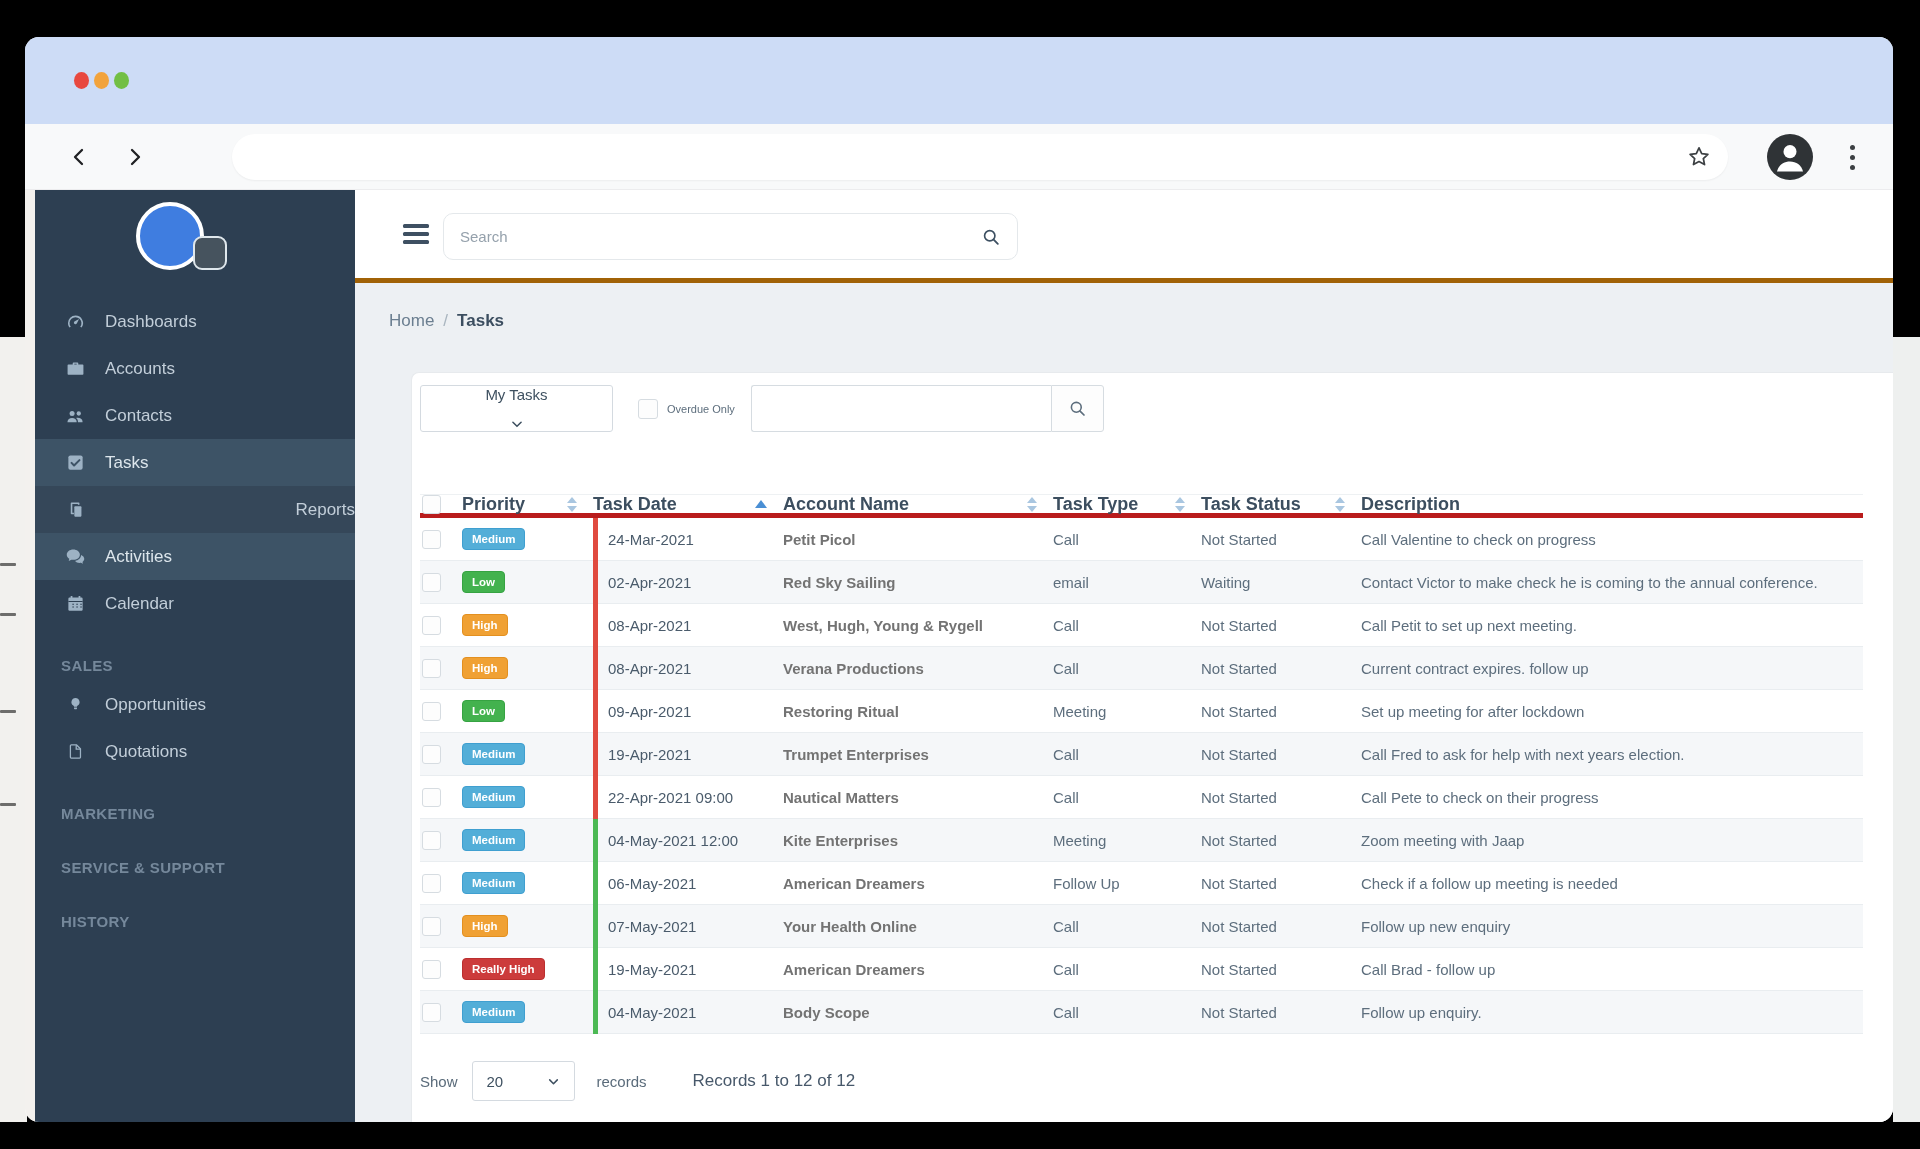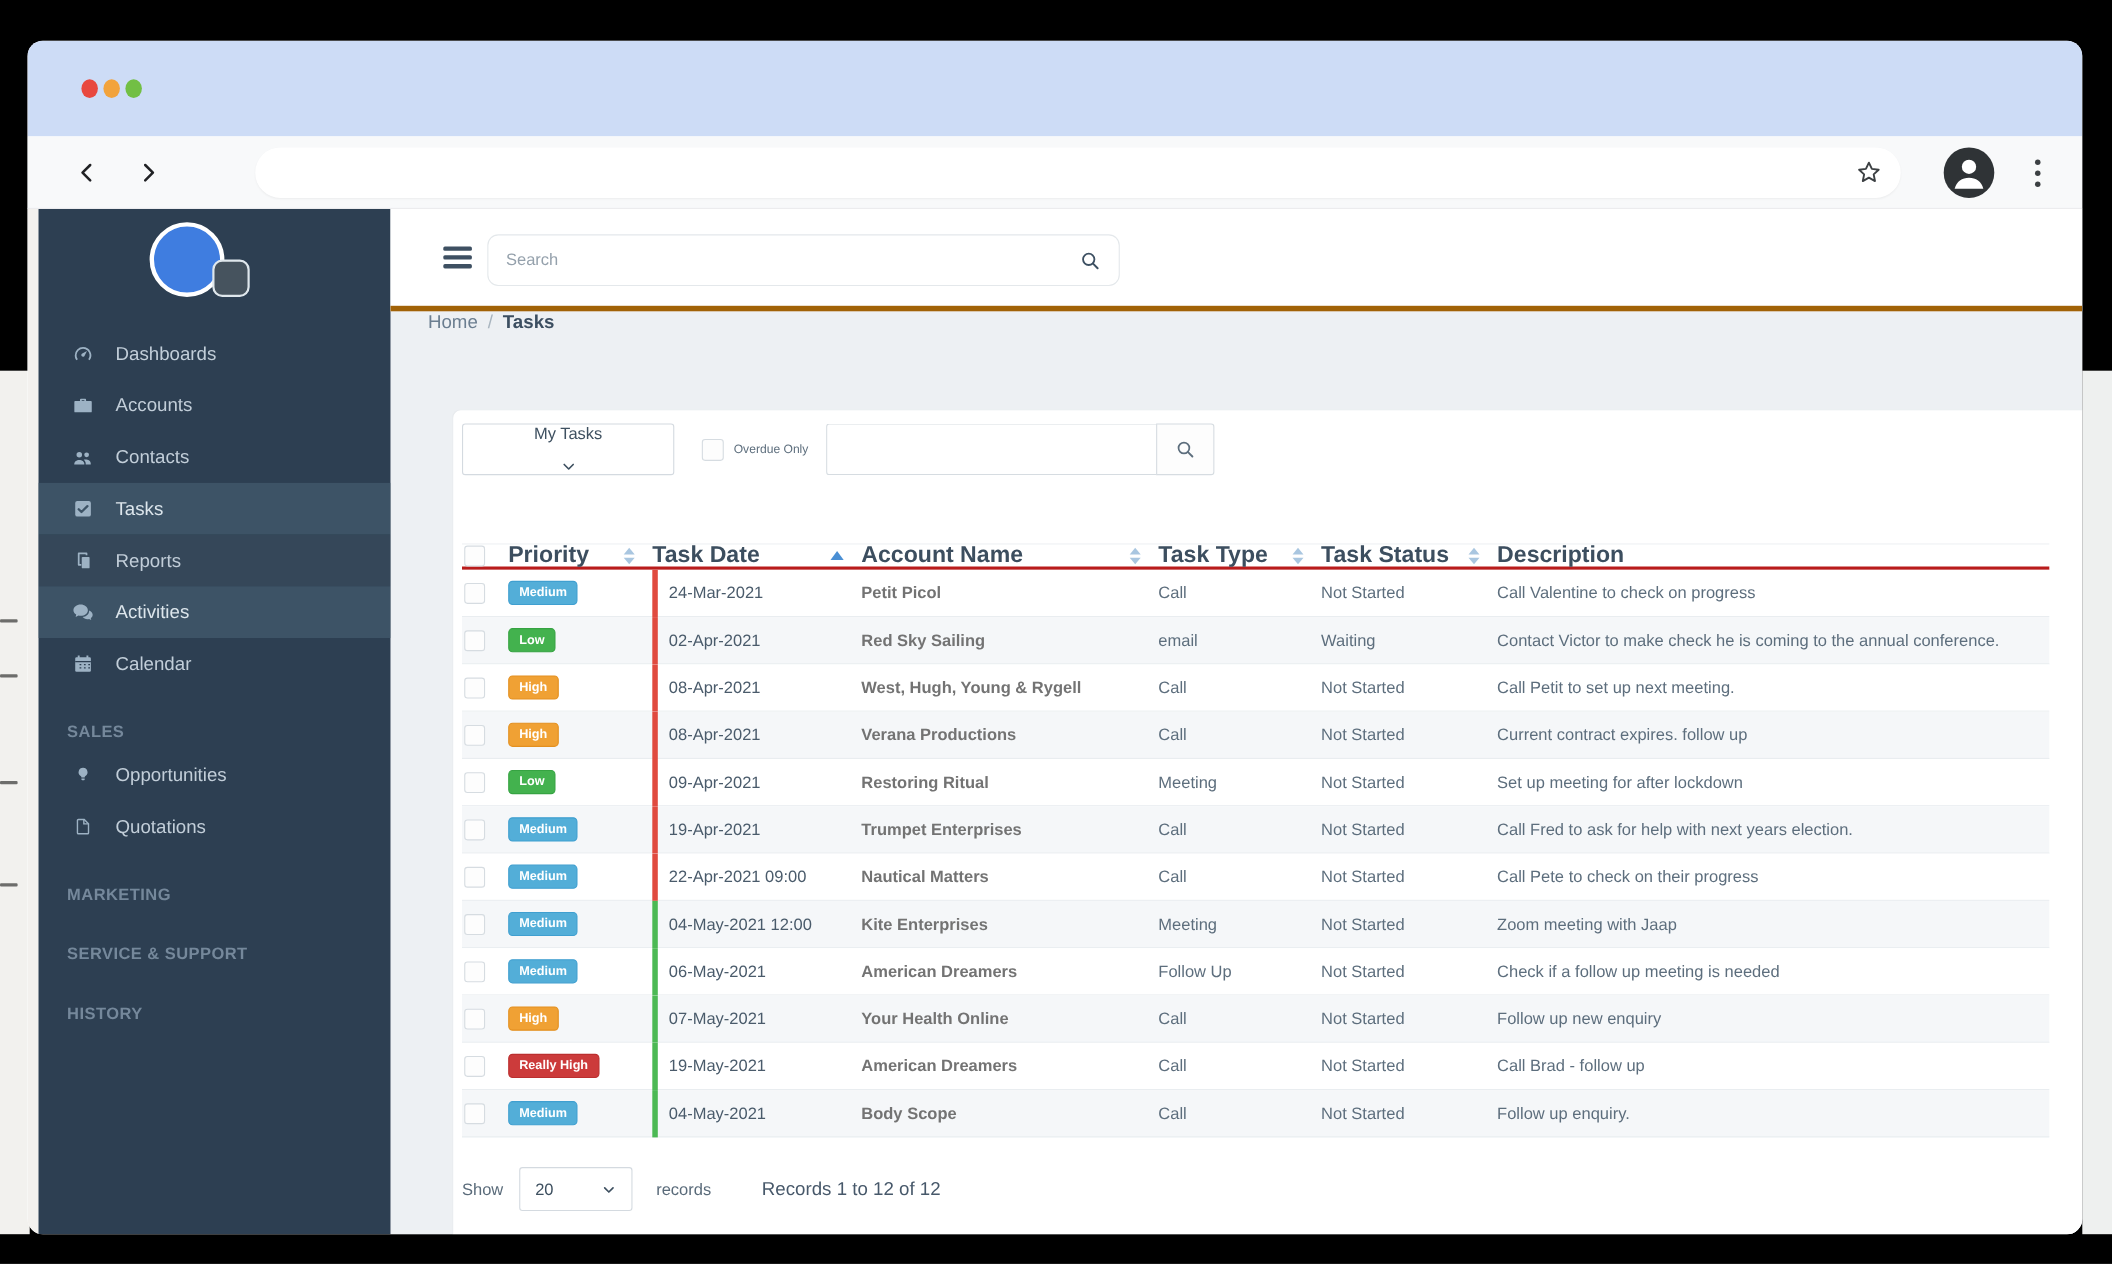--- a/index.html
+++ b/index.html
@@ -41,38 +41,38 @@
   .sidebar { width:320px; flex:none; background:#2d3f52; position:relative; overflow:hidden; }
   .logo-wrap { height:108px; position:relative; }
   .logo-circle { position:absolute; left:101px; top:12px; width:68px; height:68px; border-radius:50%;
                  background:#3f7de0; border:4px solid #fff; }
   .logo-notch { position:absolute; left:158px; top:46px; width:34px; height:34px; border-radius:9px;
                 background:#46535e; border:2px solid #dfe7ec; }
   .nav-item { height:47px; display:flex; align-items:center; padding-left:26px; gap:16px;
               font-size:17px; color:#c2ced9; cursor:pointer; }
   .nav-item .icon-box { width:28px; flex:none; display:flex; justify-content:center; color:#9db2c4; }
   .nav-item.active { background:#3d5366; color:#dde6ec; }
-  .nav-item.subtle { background:#354759; }
+  .nav-item.subtle { background:#354759;justify-content:space-between; }
   .section-label { margin-top:24px; height:30px; line-height:30px; padding-left:26px;
                    font-size:15px; font-weight:bold; color:#75889b; letter-spacing:.4px; cursor:pointer; }
 
   
   .content { flex:1; display:flex; flex-direction:column; background:#edf0f3; min-width:0; }
   .topbar { height:93px; flex:none; background:#fff; border-bottom:5px solid #a16207; position:relative; }
   .hamburger { position:absolute; left:48px; top:34px; width:26px; cursor:pointer; }
   .hamburger i { display:block; height:4px; background:#3e5062; border-radius:1.5px; margin-bottom:4px; }
   .searchbox { position:absolute; left:88px; top:23px; width:575px; height:47px; background:#fff;
                border:1px solid #e4e8eb; border-radius:10px; display:flex; align-items:center;
                padding:0 16px; color:#3d5062; }
   .searchbox input { flex:1; border:none; outline:none; font-size:15px; color:#333;
                      font-family:"Liberation Sans", sans-serif; background:transparent; }
   .searchbox input::placeholder { color:#95a1ac; }
 
   .body-area { flex:1; position:relative; min-height:0; }
-  .breadcrumb { position:absolute; left:34px; top:0; height:75px; display:flex; 
+  .breadcrumb { position:absolute; left:34px; top:0; height:75px; display:flex; align-items:center;
                 gap:9px; font-size:17px; }
   .bc-home { color:#6b7e90; cursor:pointer; }
   .bc-sep  { color:#a9b5bf; }
   .bc-current { color:#3c4e60; font-weight:bold; }
 
   .card { position:absolute; left:56px; top:89px; right:0; bottom:0; background:#fff;
           border-top-left-radius:8px; border-top:1px solid #e7eaed; border-left:1px solid #e7eaed;
           padding:12px 16px 0 8px; overflow:hidden; }
 
   .filter-row { display:flex; align-items:center; height:47px; }
@@ -87,21 +87,21 @@
   .filter-search { margin-left:16px; display:flex; }
   .filter-search input { width:300px; height:47px; border:1px solid #d6dce1; border-right:none;
                          border-radius:3px 0 0 3px; outline:none; padding:0 12px; font-size:15px;
                          font-family:"Liberation Sans", sans-serif; color:#3e5060; }
   .filter-search .go { width:53px; height:47px; border:1px solid #d6dce1; border-radius:0 3px 3px 0;
                        background:#fdfdfd; display:flex; align-items:center; justify-content:center;
                        color:#5d6e7d; cursor:pointer; }
 
   .tasks-table { margin-top:62px; margin-right:14px; }
   .thead { display:flex; align-items:center; height:24px; border-top:1px solid #eef1f3;
-           border-bottom:3px solid #b91c1c; font-size:21px; font-weight:bold; color:#3c4e5f; }
+           border-bottom:5px solid #b91c1c; font-size:18px; font-weight:bold; color:#3c4e5f; }
   .col-check { width:42px; flex:none; display:flex; align-items:center; }
   .col-check .checkbox { width:19px; height:19px; margin-left:2px; }
   .hcell { display:flex; align-items:center; justify-content:space-between; padding-right:16px; cursor:pointer; }
   .col-priority{width:131px;flex:none}.col-date{width:190px;flex:none}.col-account{width:270px;flex:none}
   .col-type{width:148px;flex:none}.col-status{width:160px;flex:none}.col-description{flex:1;min-width:0}
   .sort { display:flex; flex-direction:column; gap:3px; }
   .caret-up    { width:0;height:0;border-left:5px solid transparent;border-right:5px solid transparent;border-bottom:6px solid #a9c6e0; }
   .caret-down  { width:0;height:0;border-left:5px solid transparent;border-right:5px solid transparent;border-top:6px solid #a9c6e0; }
   .caret-up.active { border-left-width:6px;border-right-width:6px;border-bottom:8px solid #4a8fd4; }
 

